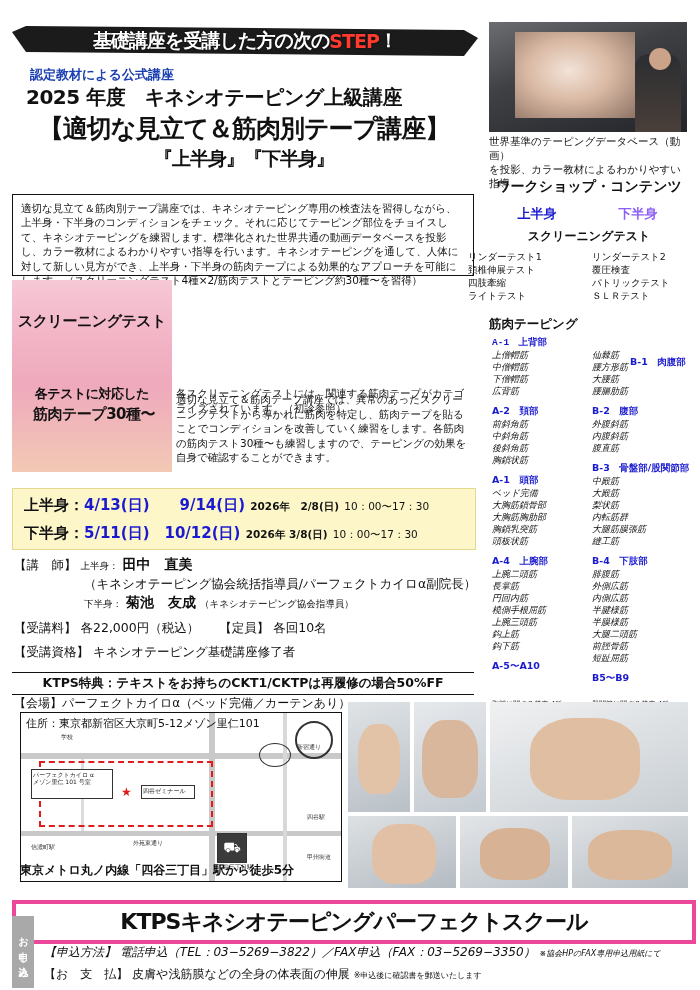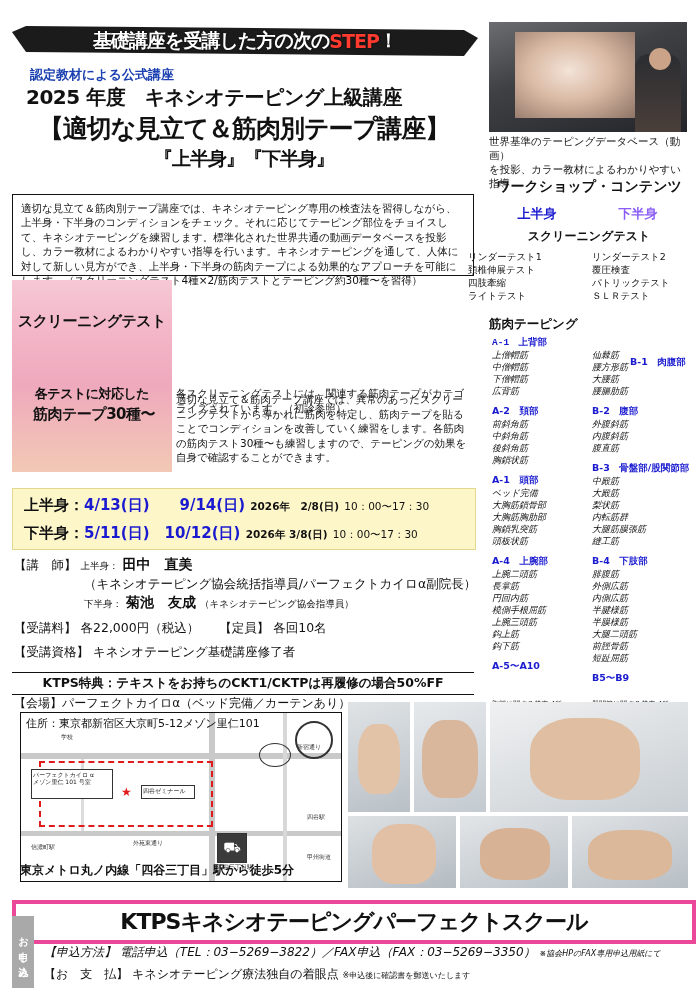--- a/index.html
+++ b/index.html
@@ -393,17 +393,17 @@
 
   <div class="foot-title">KTPSキネシオテーピングパーフェクトスクール</div>
   <div class="foot-side">お申し込み</div>
   <div class="foot-l1">
     <span>【申込方法】</span>
     <span>電話申込（TEL：03−5269−3822）／FAX申込（FAX：03−5269−3350）</span>
     <span class="foot-note">※協会HPのFAX専用申込用紙にて</span>
   </div>
   <div class="foot-l2">
     <span>【お　支　払】</span>
-    <span>キネシオテーピング療法独自の着眼点</span>
+    <span>皮膚や浅筋膜などの全身の体表面の伸展</span>
     <span class="foot-note">※申込後に確認書を郵送いたします</span>
   </div>
 
 </div>
 
 </body></html>

